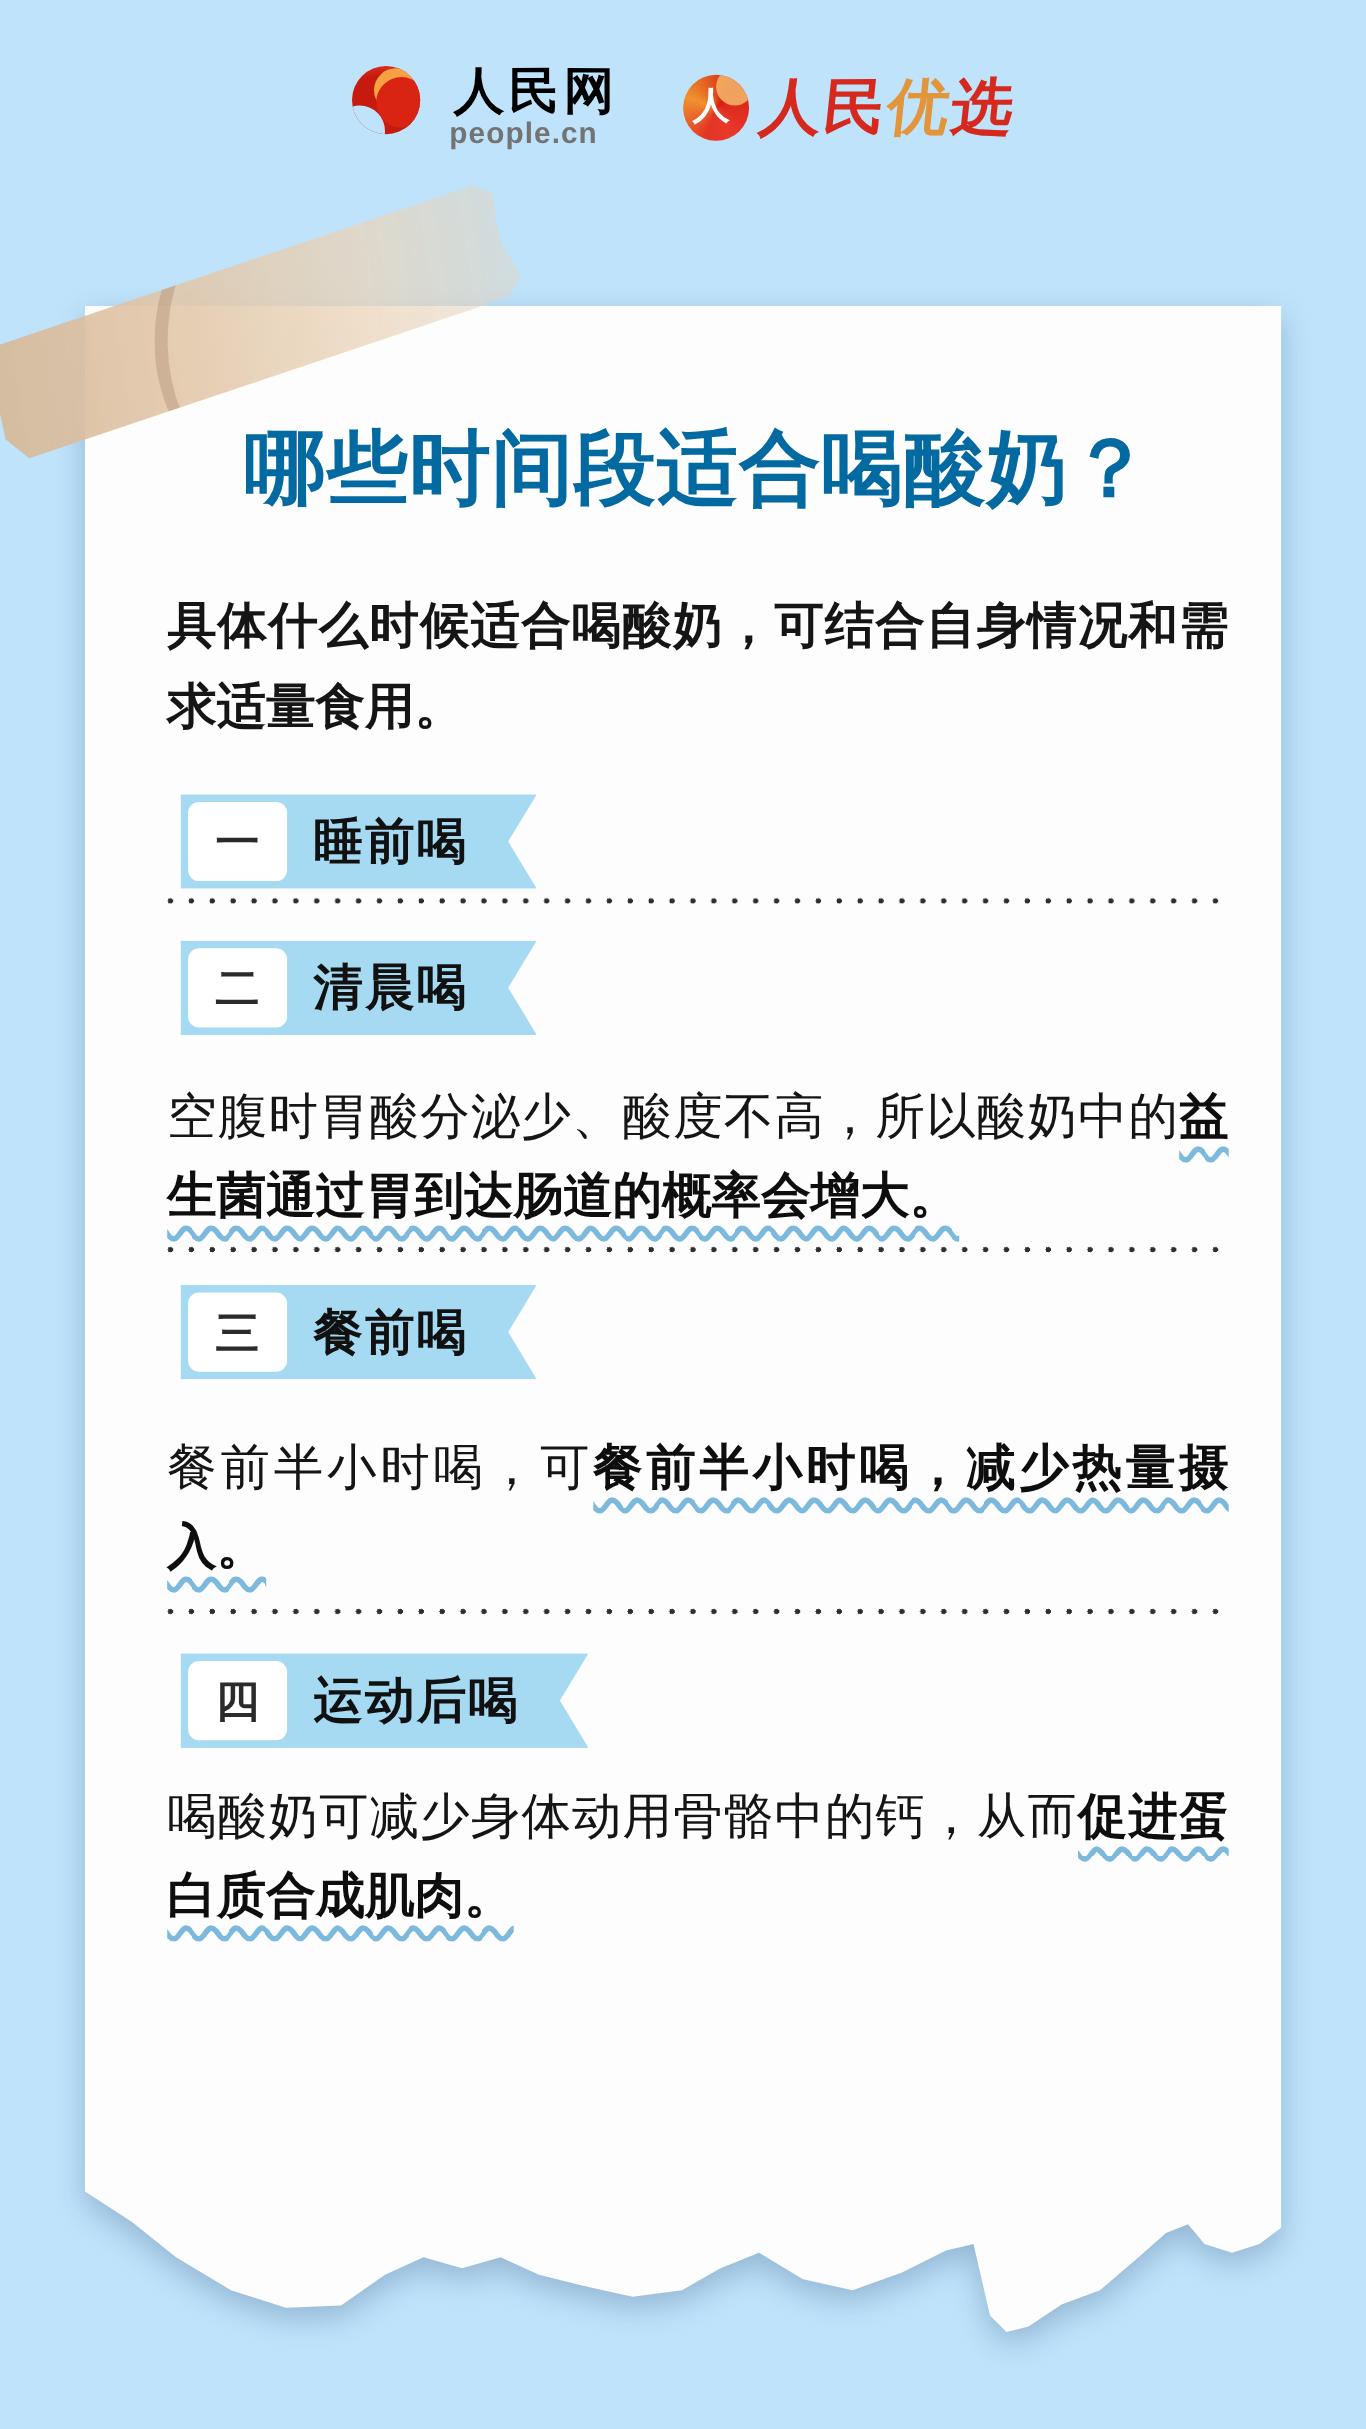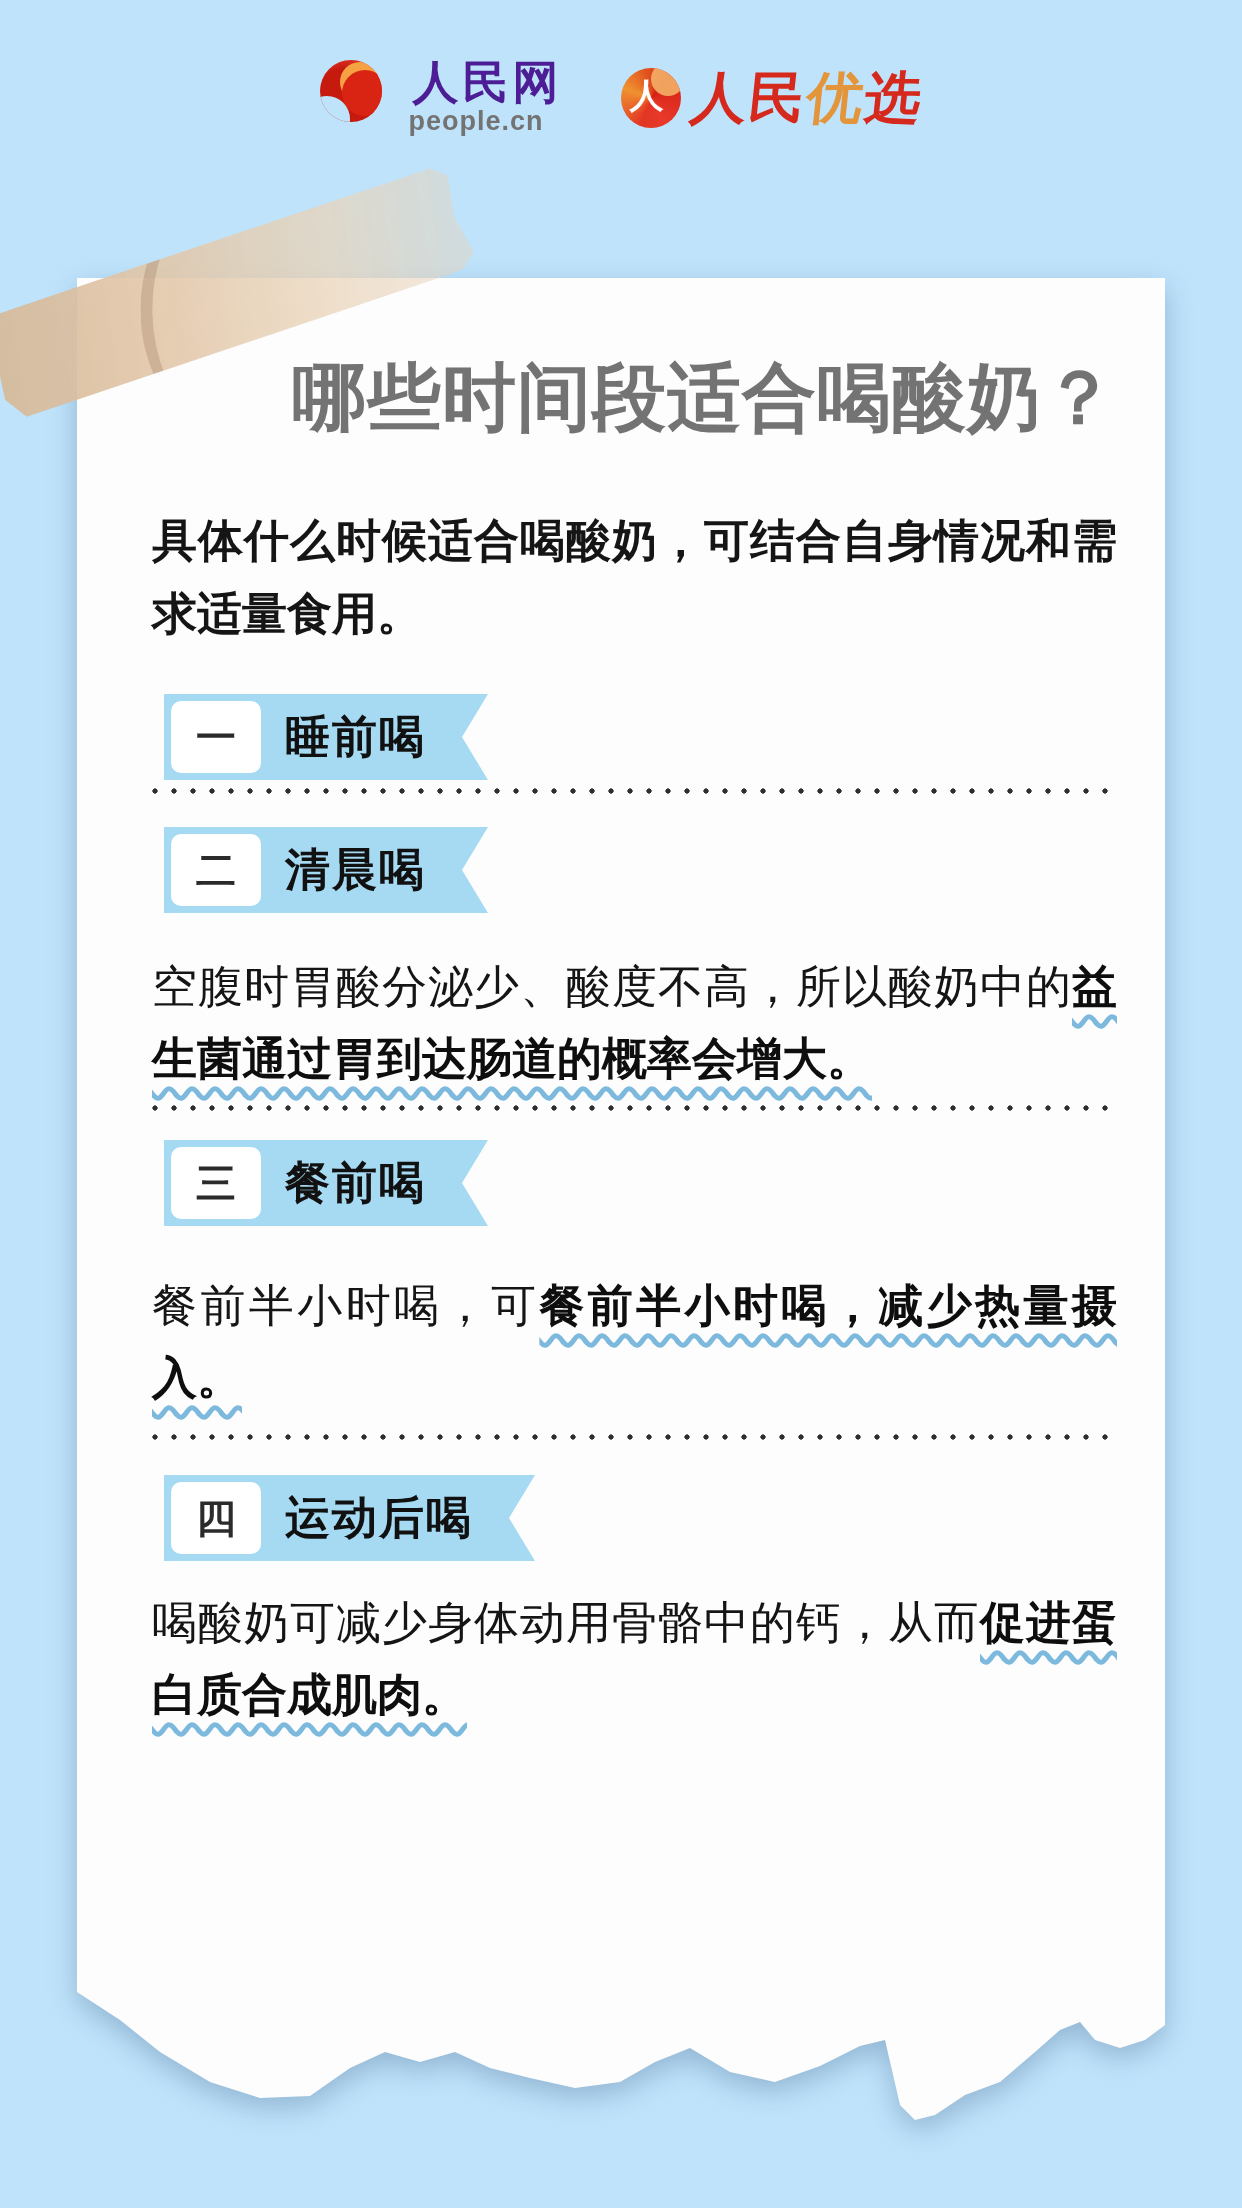--- a/index.html
+++ b/index.html
@@ -28,21 +28,21 @@
   }
   .pn-globe::after{
     content:"";position:absolute;width:46px;height:46px;border-radius:50%;
     background:#d92414;right:-6px;top:10px;
   }
   .pn-cut{
     position:absolute;width:46px;height:46px;border-radius:50%;
     background:#bfe3fb;left:-16px;bottom:-20px;z-index:3;
   }
   .pn-textcol{display:flex;flex-direction:column;align-items:center;line-height:1;}
-  .pn-name{font-size:46px;font-weight:800;color:#4c1d95;letter-spacing:4px;font-family:"Liberation Serif","DejaVu Serif",serif;margin-left:23px;}
+  .pn-name{font-size:46px;font-weight:800;color:#000000;letter-spacing:4px;font-family:"Liberation Serif","DejaVu Serif",serif;margin-left:23px;}
   .pn-sub{font-size:27px;font-weight:800;color:#737373;margin-top:2px;letter-spacing:1px;}
   .logo-youxuan{display:flex;align-items:center;gap:10px;}
   .yx-globe{
     position:relative;width:60px;height:60px;border-radius:50%;flex:0 0 auto;
     background:conic-gradient(from 200deg,#e23524,#f0922f 90deg,#d41f12 200deg,#e8392a 310deg,#e23524);
     display:flex;align-items:center;justify-content:center;overflow:hidden;
   }
   .yx-globe i{font-style:normal;color:#ffffff;font-size:34px;font-weight:700;transform:translate(-4px,-2px);}
   .yx-globe::before{
     content:"";position:absolute;width:34px;height:34px;border-radius:50%;
@@ -82,23 +82,23 @@
       0px 0px,1088px 0px,
       1088px 1747px,1068px 1762px,1043px 1770px,1018px 1762px,1003px 1744px,
       983px 1752px,958px 1774px,923px 1804px,888px 1817px,858px 1837px,838px 1842px,
       823px 1827px,808px 1762px,783px 1768px,743px 1788px,698px 1804px,653px 1794px,
       613px 1770px,578px 1784px,543px 1804px,498px 1810px,453px 1800px,413px 1790px,
       378px 1774px,343px 1784px,308px 1774px,273px 1790px,233px 1818px,183px 1820px,
       133px 1804px,83px 1774px,43px 1742px,0px 1714px);
   }
 
   .title{
-    margin:0;padding-top:80px;
-    font-size:74px;font-weight:800;color:#737373;
-    text-align:right;letter-spacing:1px;line-height:80px;
+    margin:0;padding-top:108px;
+    font-size:74px;font-weight:800;color:#0369a1;
+    text-align:center;letter-spacing:1px;line-height:80px;
   }
   .intro{
     margin:66px 0 0 0;
     font-size:45px;font-weight:700;color:#151515;
     line-height:73px;text-align:justify;
   }
 
   .ribbon{
     display:inline-flex;align-items:center;
     height:86px;margin-left:12px;

